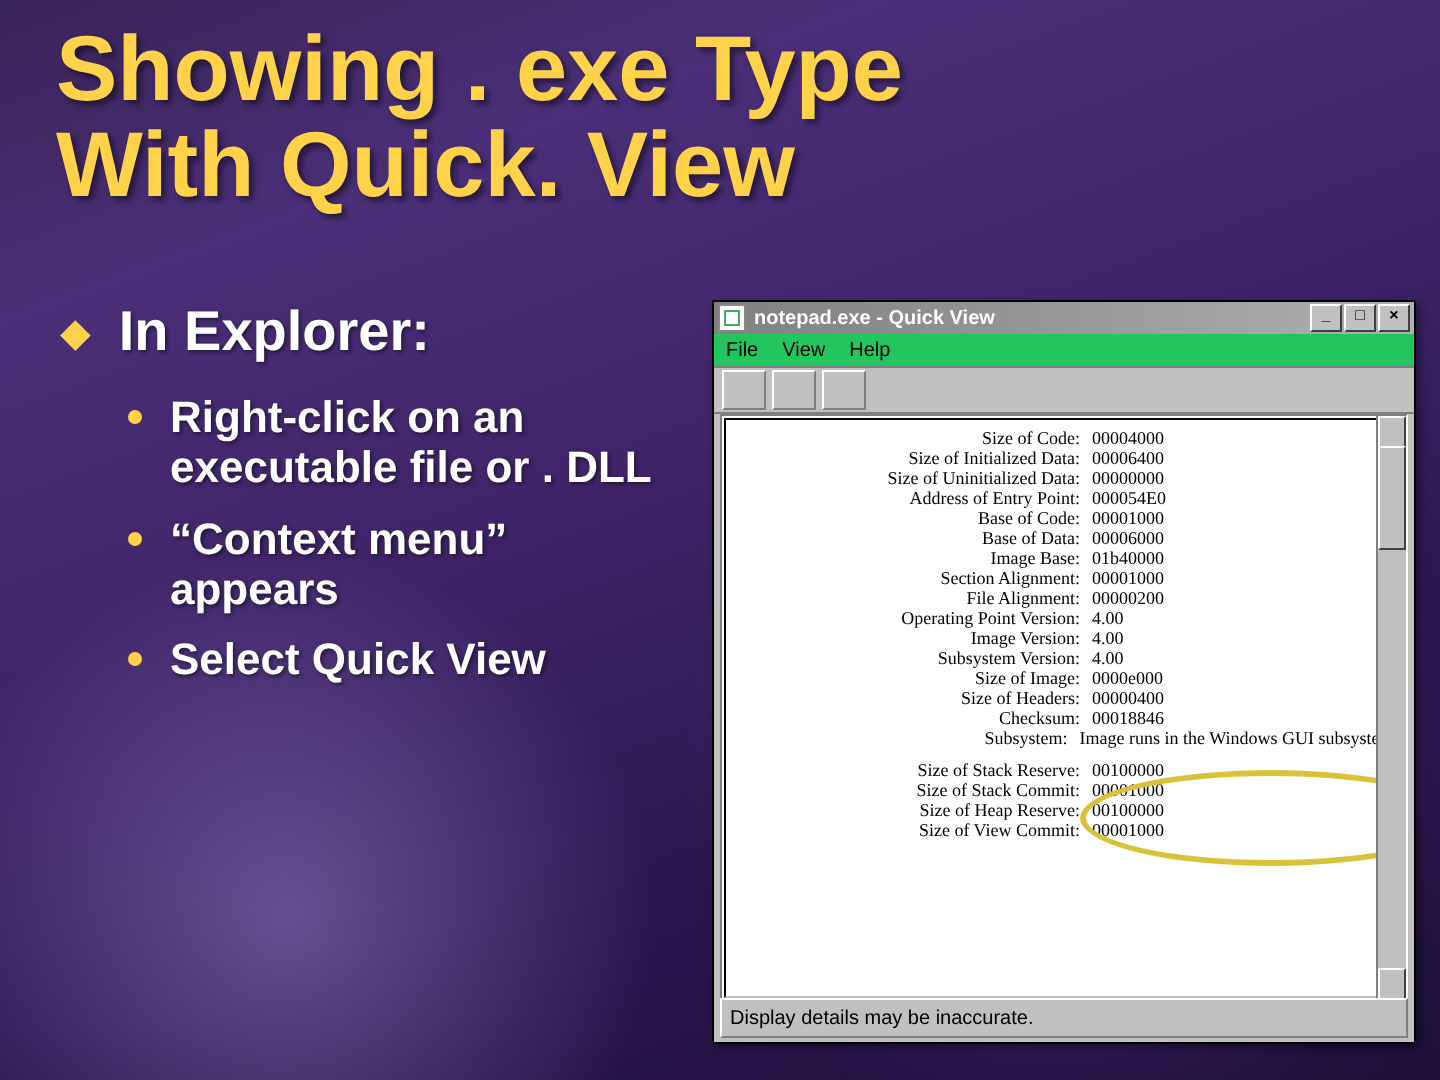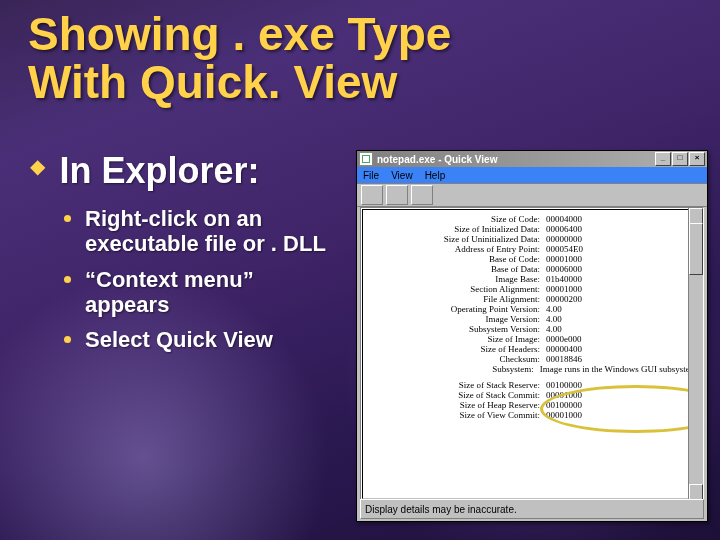--- a/index.html
+++ b/index.html
@@ -5,33 +5,33 @@
   html,body{margin:0;padding:0;width:720px;height:540px;overflow:hidden;font-family:Arial,Helvetica,sans-serif}
   .slide{position:relative;width:720px;height:540px;background:
     radial-gradient(circle at 20% 85%,rgba(200,180,255,.35) 0,rgba(200,180,255,0) 25%),
     radial-gradient(circle at 75% 70%,rgba(180,120,255,.25) 0,rgba(180,120,255,0) 30%),
     linear-gradient(160deg,#3a2557 0%,#4a2f78 20%,#3f2468 45%,#2a1850 70%,#1c1038 100%);
     color:#fff}
   .title{position:absolute;left:28px;top:10px;font-size:46px;font-weight:bold;line-height:1.05;color:#ffd24a;text-shadow:2px 2px 3px rgba(0,0,0,.5)}
   .content{position:absolute;left:30px;top:150px;width:300px}
   .h1{display:flex;align-items:flex-start;margin-bottom:14px}
   .h1 .dia{color:#ffd24a;font-size:20px;margin-right:14px;margin-top:4px}
-  .h1 .txt{font-size:36px;font-weight:bold;text-shadow:1px 1px 2px rgba(0,0,0,.5)}
+  .h1 .txt{font-size:28px;font-weight:bold;text-shadow:1px 1px 2px rgba(0,0,0,.5)}
   .b2{display:flex;align-items:flex-start;margin:0 0 10px 34px}
   .b2 .dot{width:7px;height:7px;border-radius:50%;background:#ffd24a;margin:9px 14px 0 0;flex:0 0 auto}
   .b2 .txt{font-size:22px;font-weight:bold;line-height:1.15;text-shadow:1px 1px 2px rgba(0,0,0,.5)}
   
   .qv{position:absolute;right:12px;top:150px;width:350px;height:370px;background:#c0c0c0;border:1px solid #000;font-family:"MS Sans Serif",Tahoma,Arial;font-size:10px;color:#000;box-shadow:2px 2px 4px rgba(0,0,0,.4)}
   .qv-titlebar{height:16px;background:linear-gradient(90deg,#808080,#b0b0b0);display:flex;align-items:center;padding:0 2px;color:#fff}
   .qv-ico{width:12px;height:12px;background:#fff;border:1px solid #888;margin-right:4px;position:relative}
   .qv-ico::after{content:"";position:absolute;left:2px;top:2px;width:6px;height:6px;border:1px solid #4a6;}
   .qv-titletxt{flex:1;font-size:10px;font-weight:bold;white-space:nowrap;overflow:hidden}
   .qv-btns{display:flex;gap:1px}
   .qv-btn{width:14px;height:12px;background:#c0c0c0;border:1px solid #fff;border-right-color:#404040;border-bottom-color:#404040;font-size:8px;line-height:10px;text-align:center;color:#000;font-weight:bold}
-  .qv-menu{height:16px;display:flex;align-items:center;gap:12px;padding:0 6px;font-size:10px;background:#3b82f6;border-bottom:1px solid #808080}
+  .qv-menu{height:16px;display:flex;align-items:center;gap:12px;padding:0 6px;font-size:10px;background:#22c55e;border-bottom:1px solid #808080}
   .qv-tool{height:22px;background:#c0c0c0;border-bottom:1px solid #808080;display:flex;align-items:center;padding:0 4px;gap:3px}
   .tbtn{width:20px;height:18px;background:#c0c0c0;border:1px solid #fff;border-right-color:#808080;border-bottom-color:#808080}
   .qv-body{position:absolute;left:3px;right:3px;top:56px;bottom:20px;background:#fff;border:1px solid #808080;border-right-color:#fff;border-bottom-color:#fff;overflow:hidden}
   .qv-inner{position:absolute;inset:1px;border:1px solid #000;border-right-color:#c0c0c0;border-bottom-color:#c0c0c0;background:#fff;overflow:hidden;font-family:Liberation Serif, serif;font-size:9px;color:#000;padding:4px 2px}
   .row{display:flex;white-space:pre}
   .lab{width:175px;text-align:right;padding-right:6px}
   .val{flex:1}
   .gap{height:6px}
   .circle{position:absolute;width:185px;height:42px;border:3px solid #d9c23a;border-radius:50%;pointer-events:none}
   .qv-status{position:absolute;left:3px;right:3px;bottom:2px;height:16px;background:#c0c0c0;border:1px solid #808080;border-top-color:#fff;border-left-color:#fff;font-size:10px;padding:1px 4px;display:flex;align-items:center}

